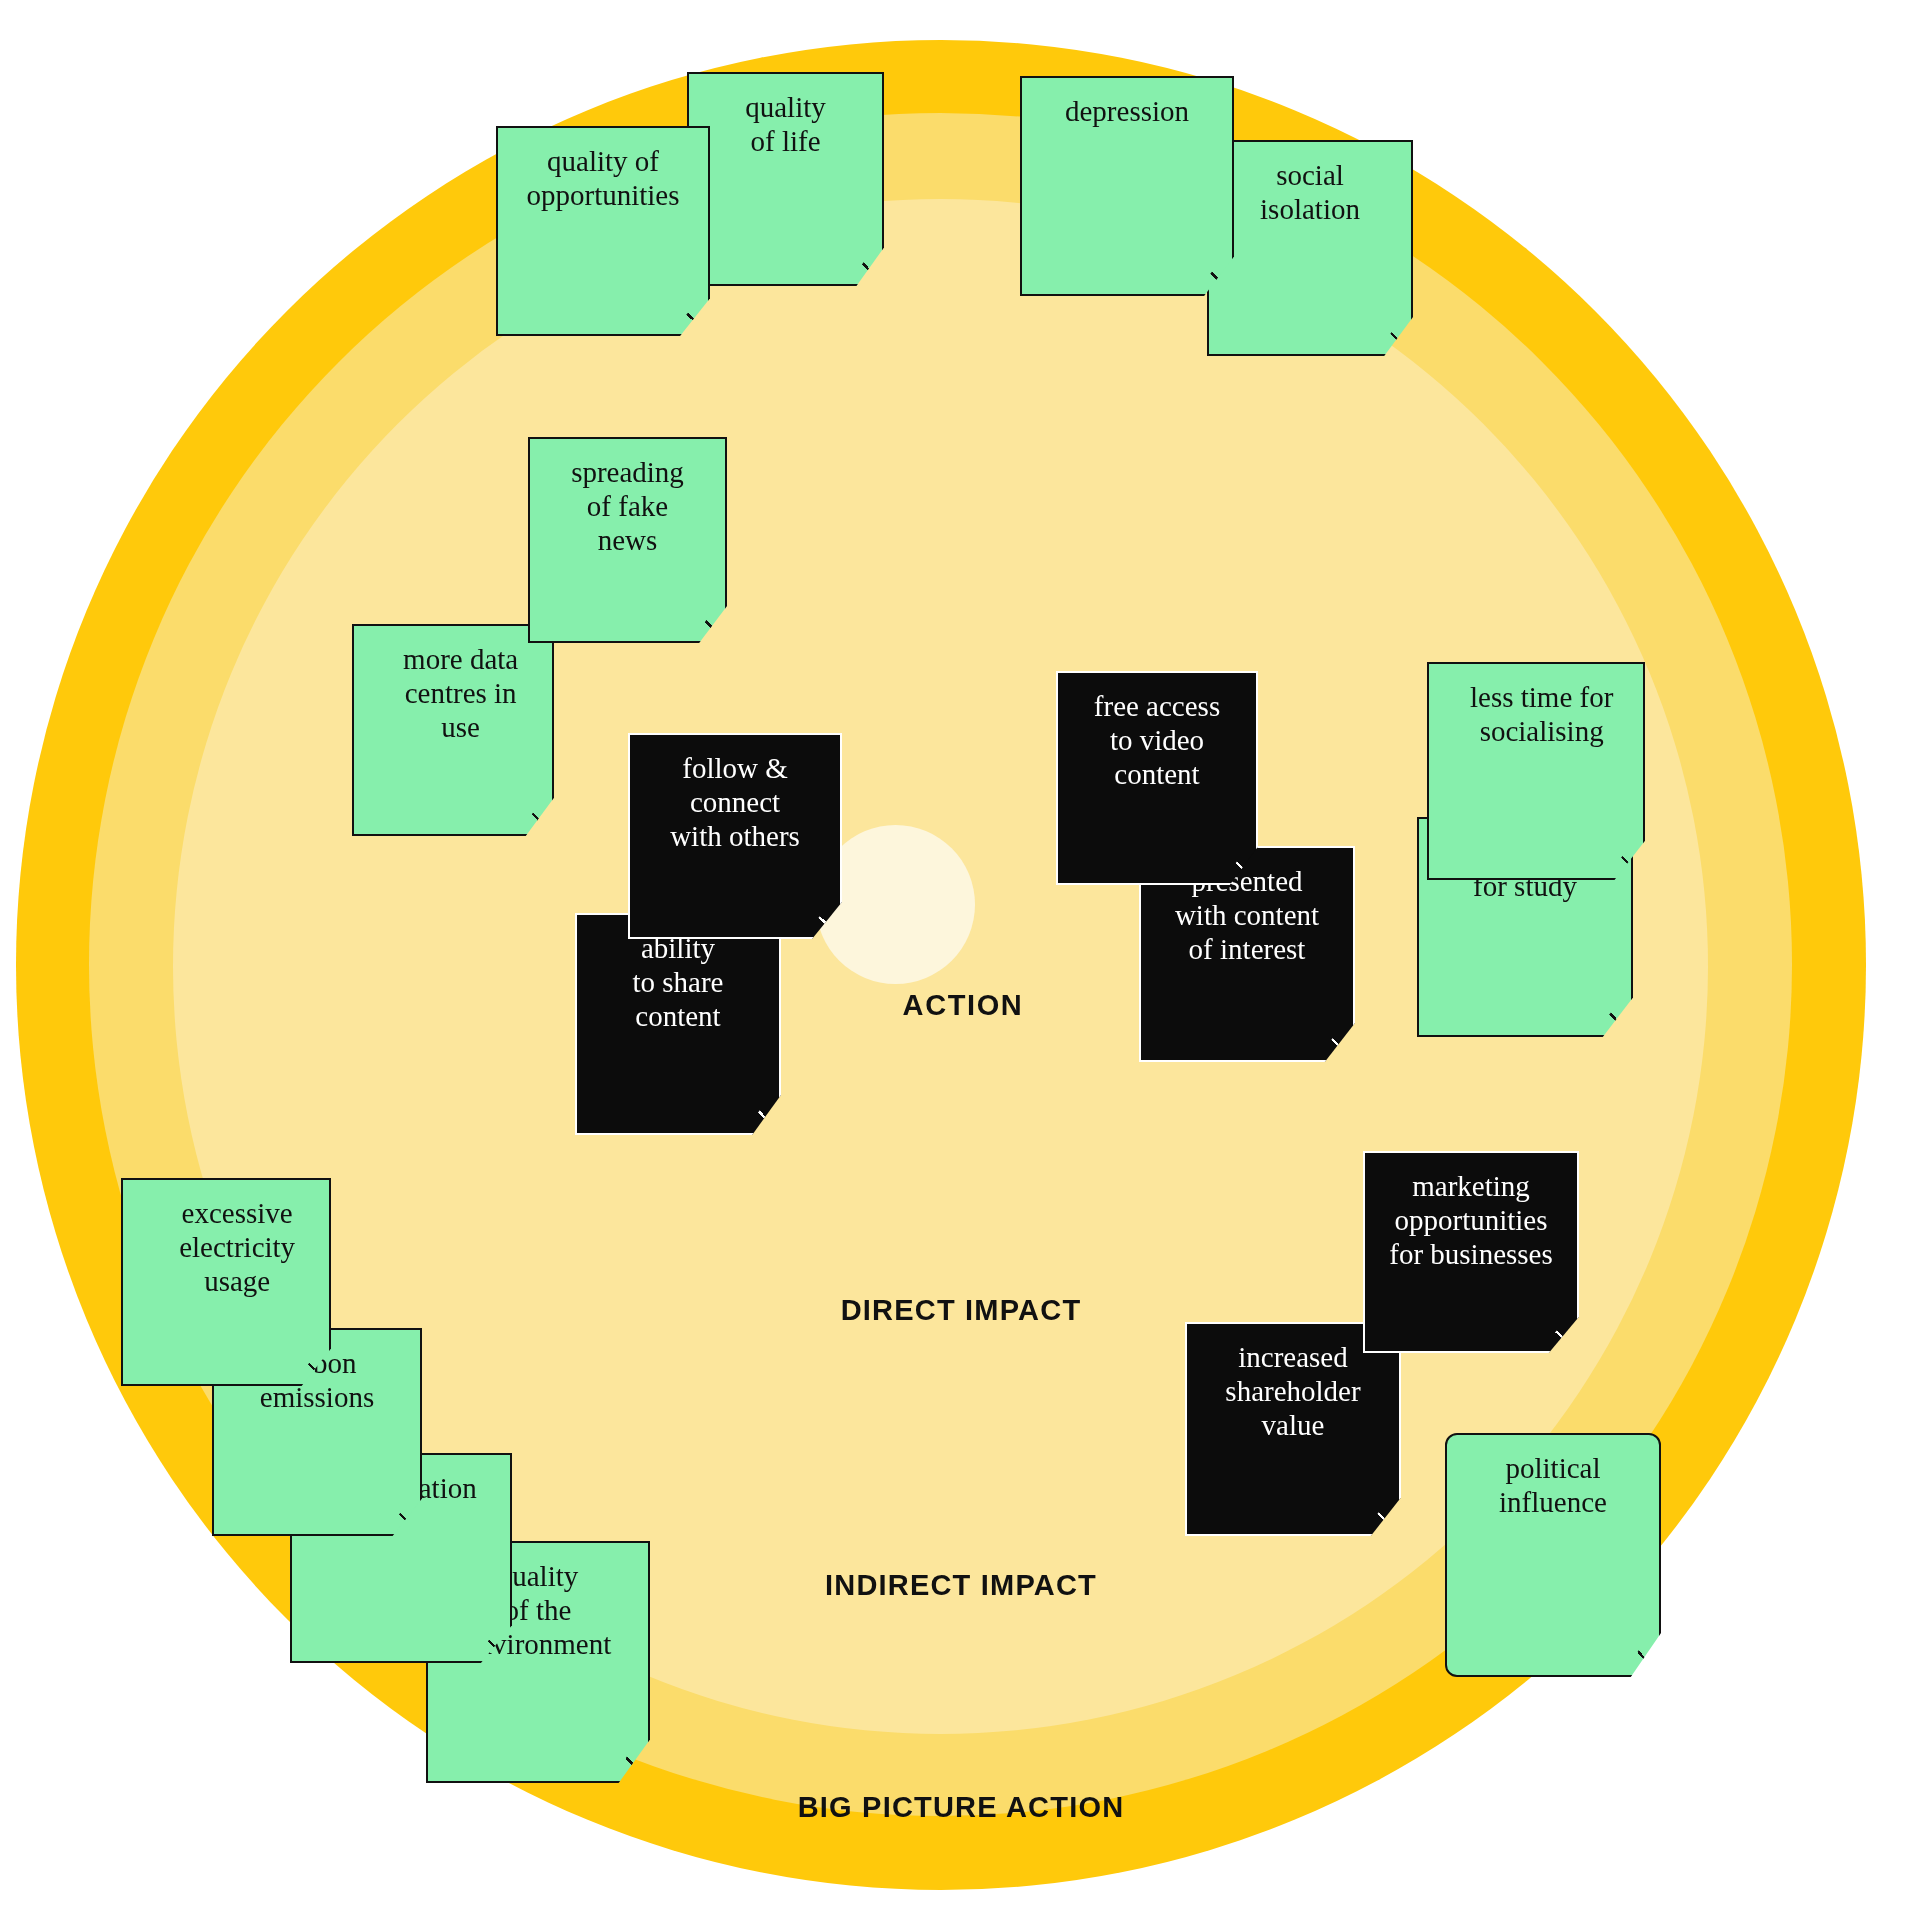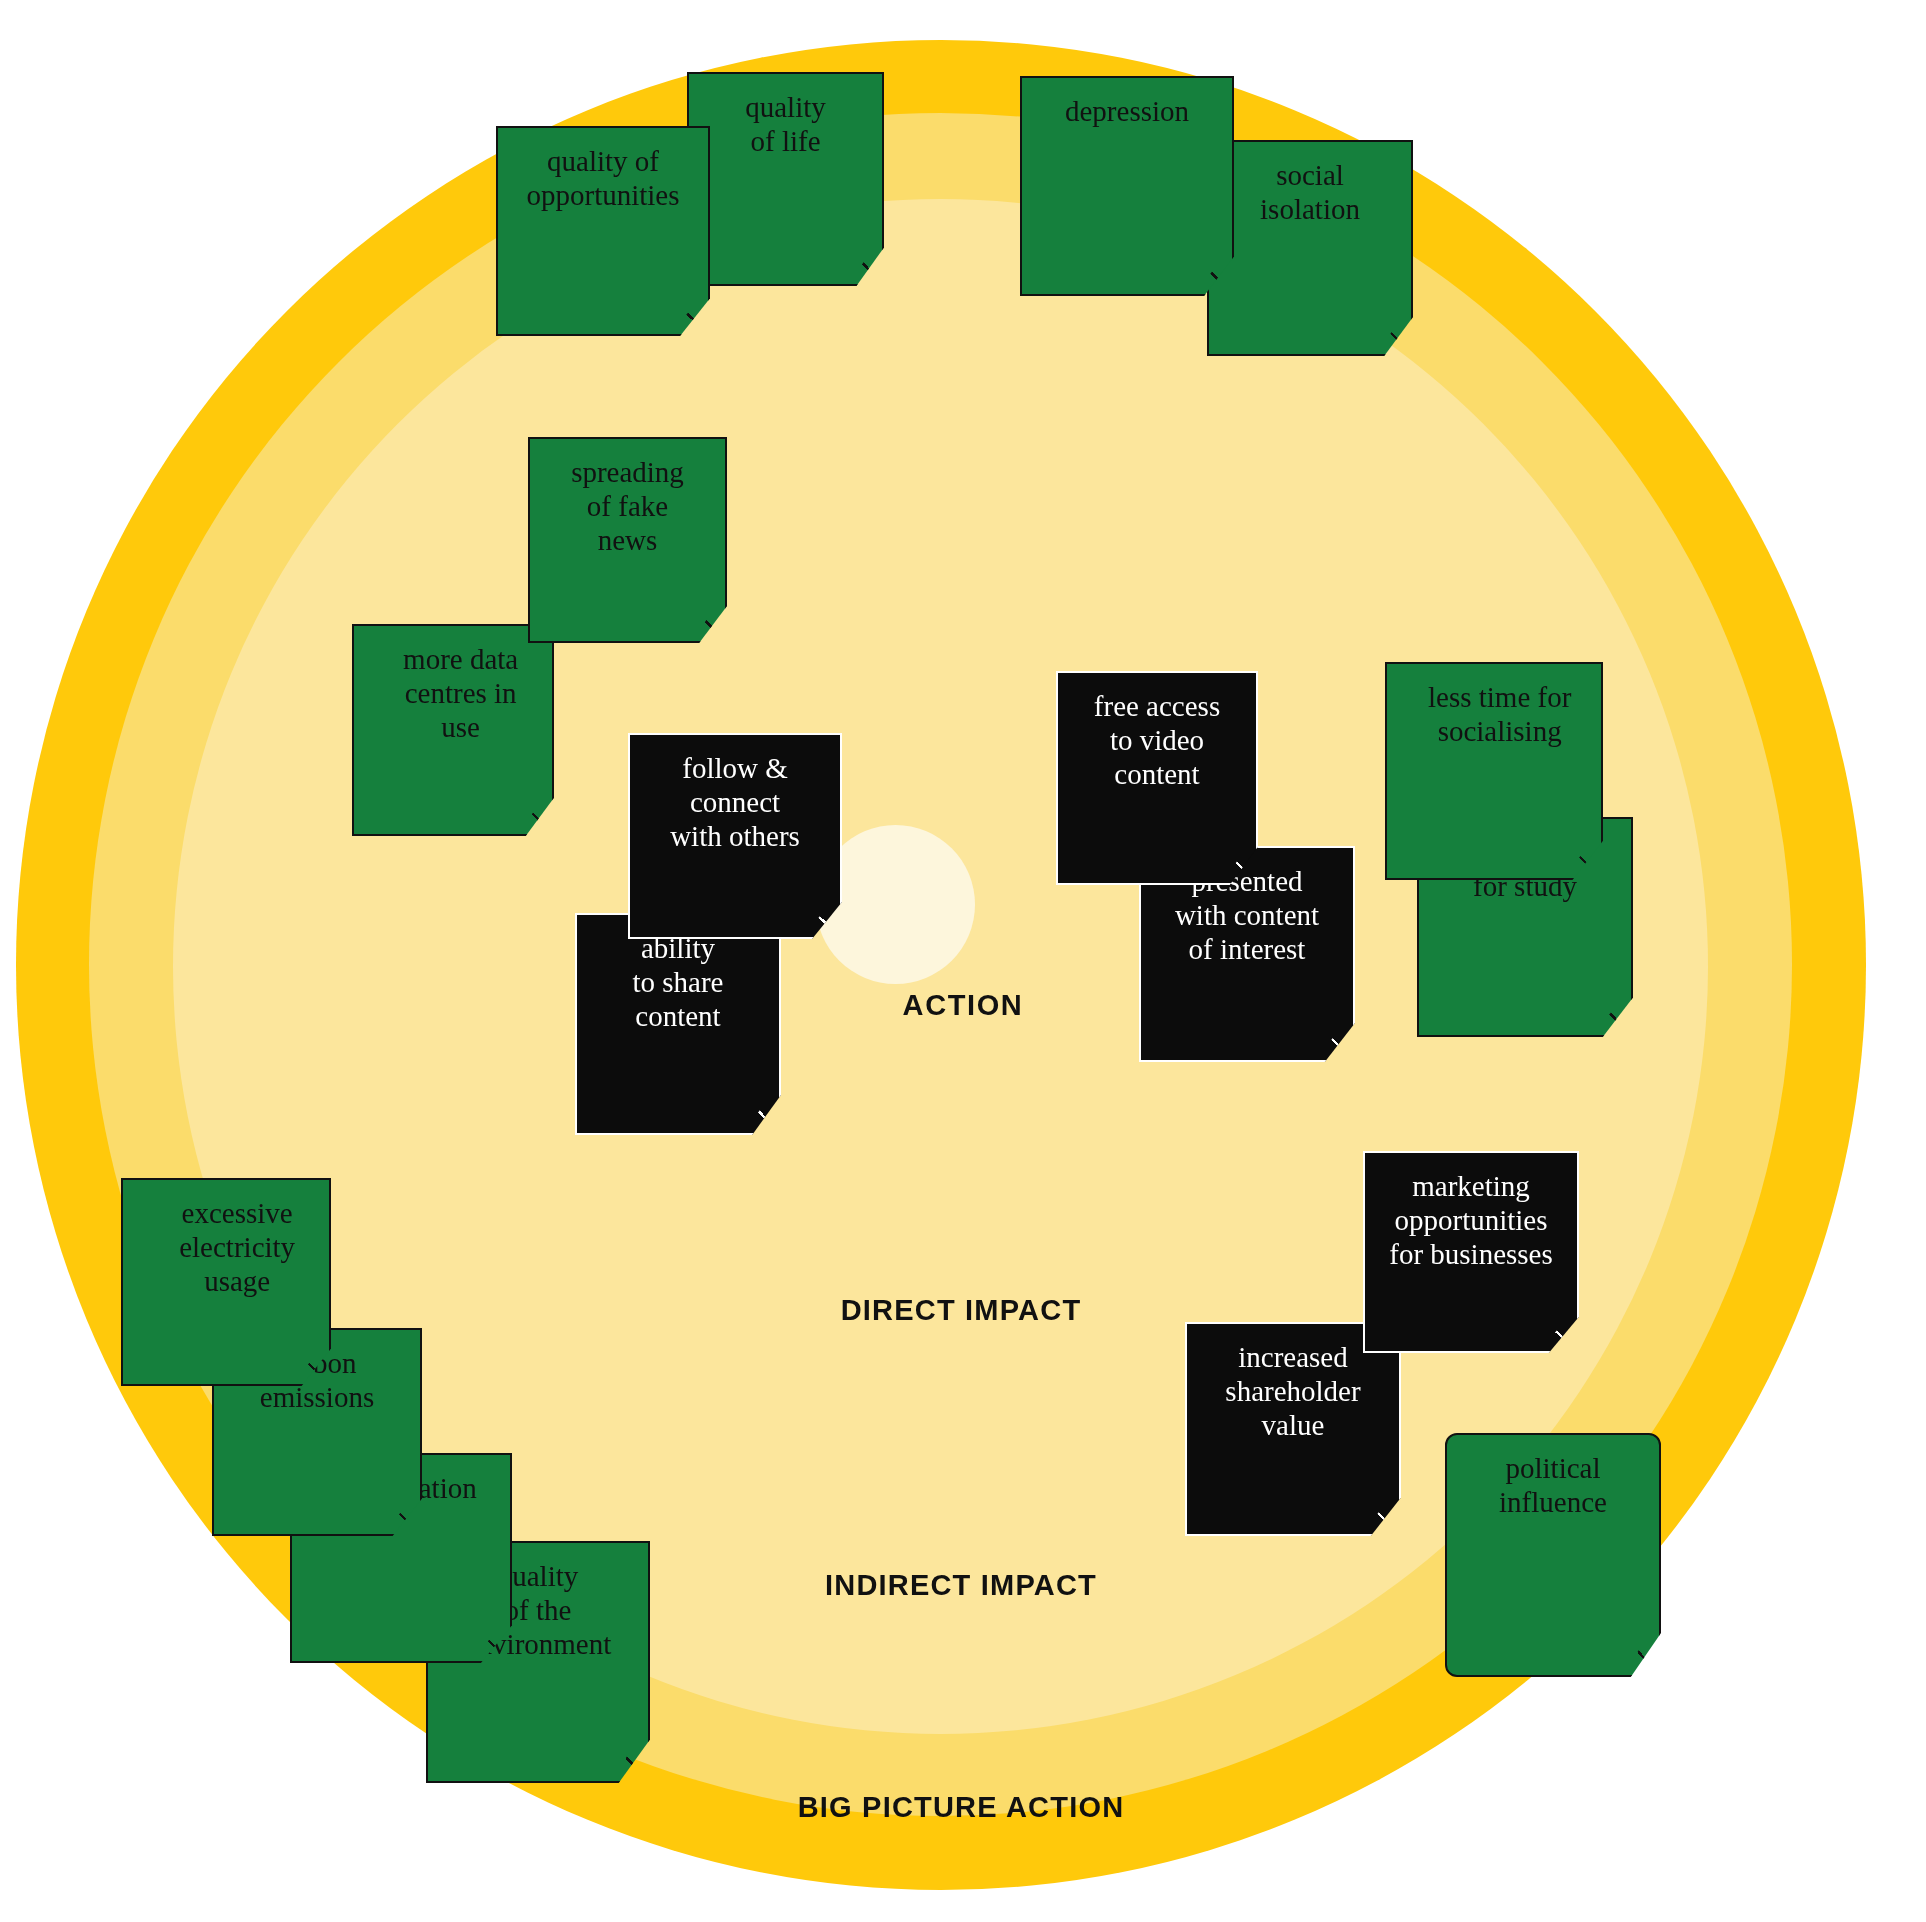--- a/index.html
+++ b/index.html
@@ -62,21 +62,21 @@
     justify-content: center;
     text-align: center;
     padding: 16px 8.7px 0 8.7px;
     line-height: 1.18;
   }
   .card .txt {
     display: block;
     width: 100%;
   }
   .card.white {
-    background: #15803d;
+    background: #86efac;
     color: #111111;
     border: 2.4px solid #111111;
     
     clip-path: polygon(0 0, 100% 0, 100% 82%, 86% 100%, 0 100%);
   }
   .card.black {
     background: #0c0c0c;
     color: #ffffff;
     border: 2.8px solid #ffffff;
     clip-path: polygon(0 0, 100% 0, 100% 82%, 86% 100%, 0 100%);
@@ -139,21 +139,21 @@
       </div>
       <div class="card black" style="left: 575px; top: 913px; width: 206px; height: 222px; z-index: 13; font-size: 29px;">
         <span class="txt">ability<br>to share<br>content</span>
       </div>
       <div class="card black" style="left: 1056px; top: 671px; width: 202px; height: 214px; z-index: 14; font-size: 29px;">
         <span class="txt">free access<br>to video<br>content</span>
       </div>
       <div class="card black" style="left: 1139px; top: 846px; width: 216px; height: 216px; z-index: 13; font-size: 29px;">
         <span class="txt">presented<br>with content<br>of interest</span>
       </div>
-      <div class="card white" style="left: 1385px; top: 662px; width: 218px; height: 218px; z-index: 12; font-size: 29px; padding-left: 20px;">
+      <div class="card white" style="left: 1427px; top: 662px; width: 218px; height: 218px; z-index: 12; font-size: 29px; padding-left: 20px;">
         <span class="txt">less time for<br>socialising</span>
       </div>
       <div class="card white" style="left: 1417px; top: 817px; width: 216px; height: 220px; z-index: 11; font-size: 29px;">
         <span class="txt">less time<br>for study</span>
       </div>
       <div class="card white" style="left: 121px; top: 1178px; width: 210px; height: 208px; z-index: 14; font-size: 29px; padding-left: 31px;">
         <span class="txt">excessive<br>electricity<br>usage</span>
       </div>
       <div class="card white" style="left: 212px; top: 1328px; width: 210px; height: 208px; z-index: 13; font-size: 29px;">
         <span class="txt">carbon<br>emissions</span>

